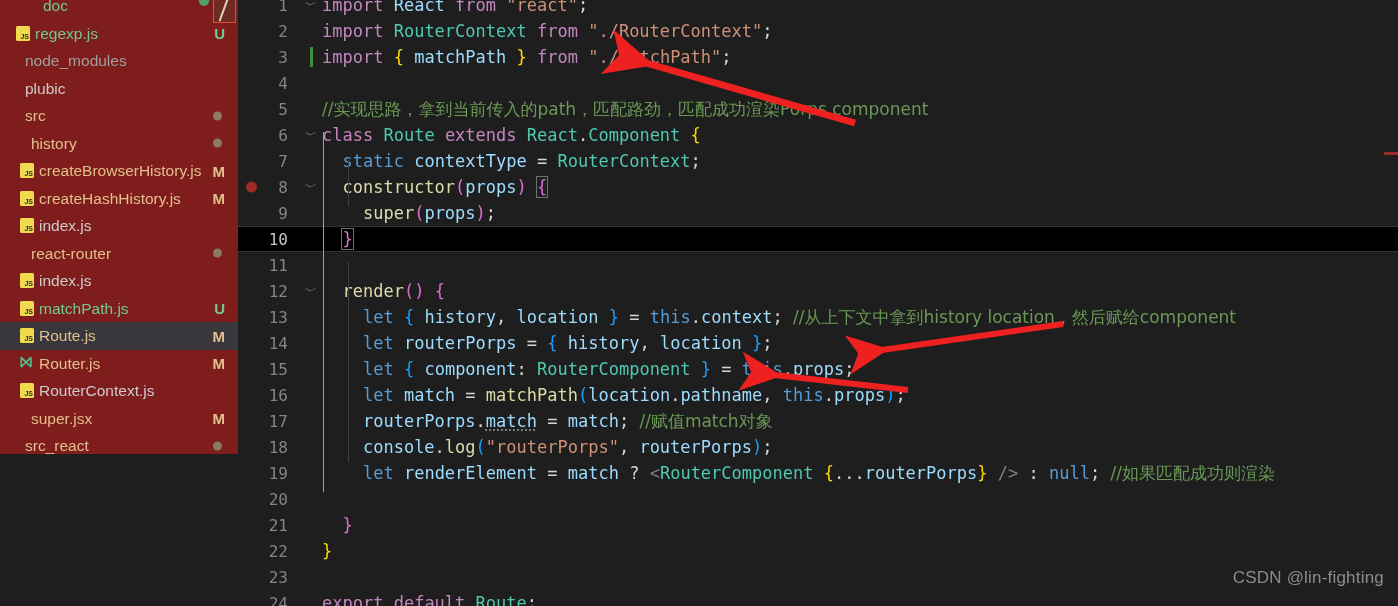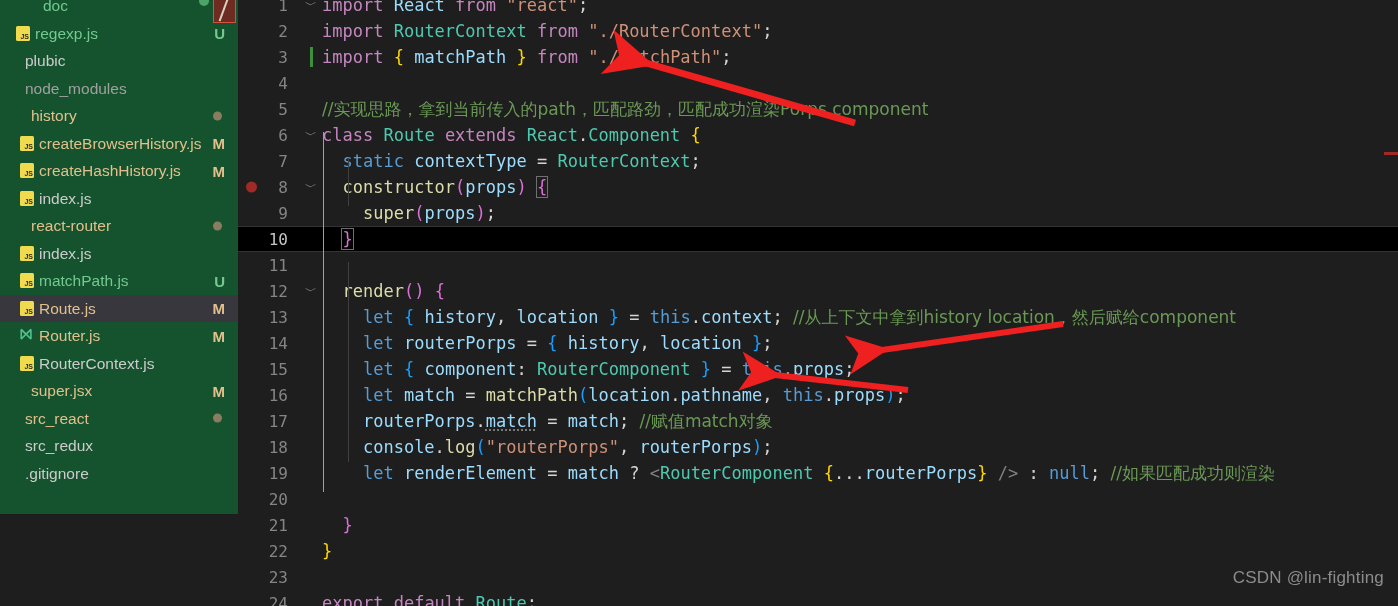--- a/index.html
+++ b/index.html
@@ -7,22 +7,22 @@
     width:1398px;height:606px;overflow:hidden;
     background:#1e1e1e;
     font-family:"DejaVu Sans Mono", monospace;
     -webkit-font-smoothing:antialiased;
   }
   .app{position:relative;width:1398px;height:606px;display:flex;}
 
   
   .sidebar{
     position:relative;
-    width:238px;height:514px;
-    background:#14532d;
+    width:238px;height:454px;
+    background:#7f1d1d;
     overflow:hidden;
     flex:0 0 238px;
     font-family:"Liberation Sans", sans-serif;
   }
   .explorer-list{position:absolute;left:0;top:-8px;width:238px;}
   .row{
     position:relative;
     height:27.5px;
     display:flex;align-items:center;
     padding-left:0px;
@@ -198,26 +198,32 @@
         </div>
         <div class="row">
           <span class="indent" style="width: 16px;"></span>
           <span class="ficon js"></span>
           <span class="fname c-green">regexp.js</span>
           <span class="badge U">U</span>
         </div>
         <div class="row">
           <span class="indent" style="width: 6px;"></span>
           <span class="ficon none"></span>
+          <span class="fname c-grey">node_modules</span>
+        </div>
+        <div class="row">
+          <span class="indent" style="width: 6px;"></span>
+          <span class="ficon none"></span>
           <span class="fname c-plain">plubic</span>
         </div>
         <div class="row">
           <span class="indent" style="width: 6px;"></span>
           <span class="ficon none"></span>
-          <span class="fname c-grey">node_modules</span>
+          <span class="fname c-orange">src</span>
+          <span class="dot"></span>
         </div>
         <div class="row">
           <span class="indent" style="width: 12px;"></span>
           <span class="ficon none"></span>
           <span class="fname c-orange">history</span>
           <span class="dot"></span>
         </div>
         <div class="row">
           <span class="indent" style="width: 20px;"></span>
           <span class="ficon js"></span>

